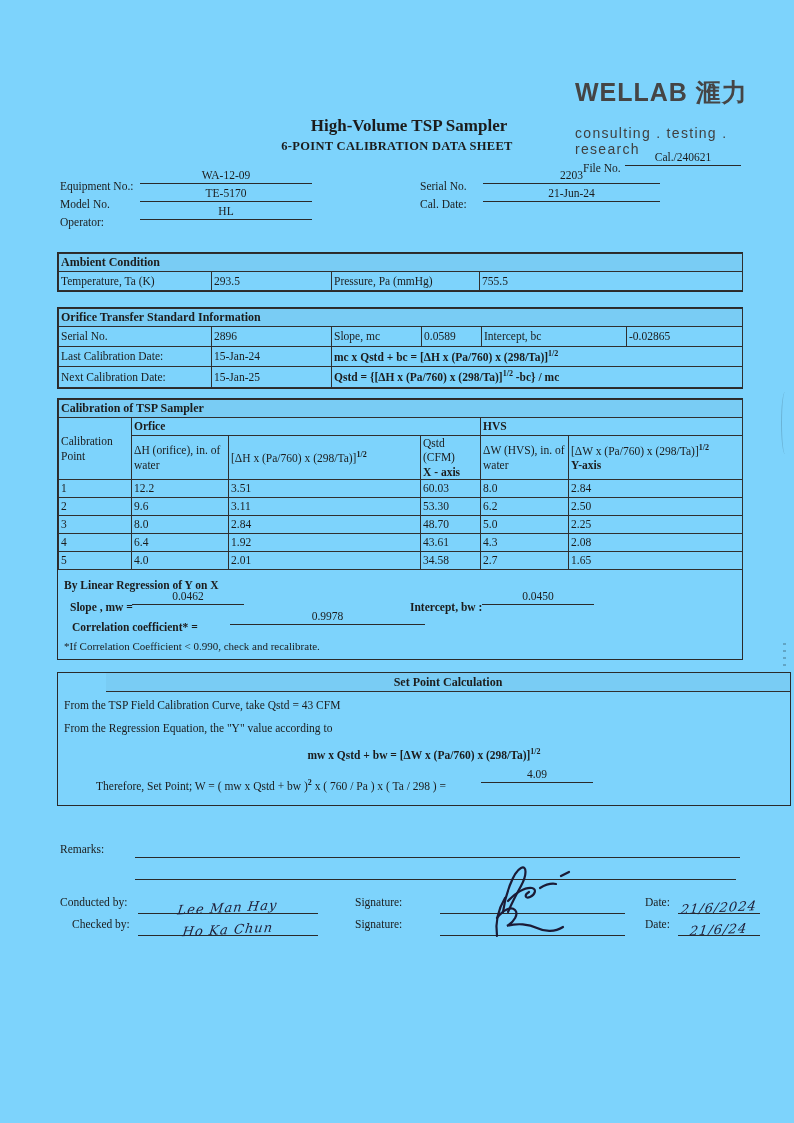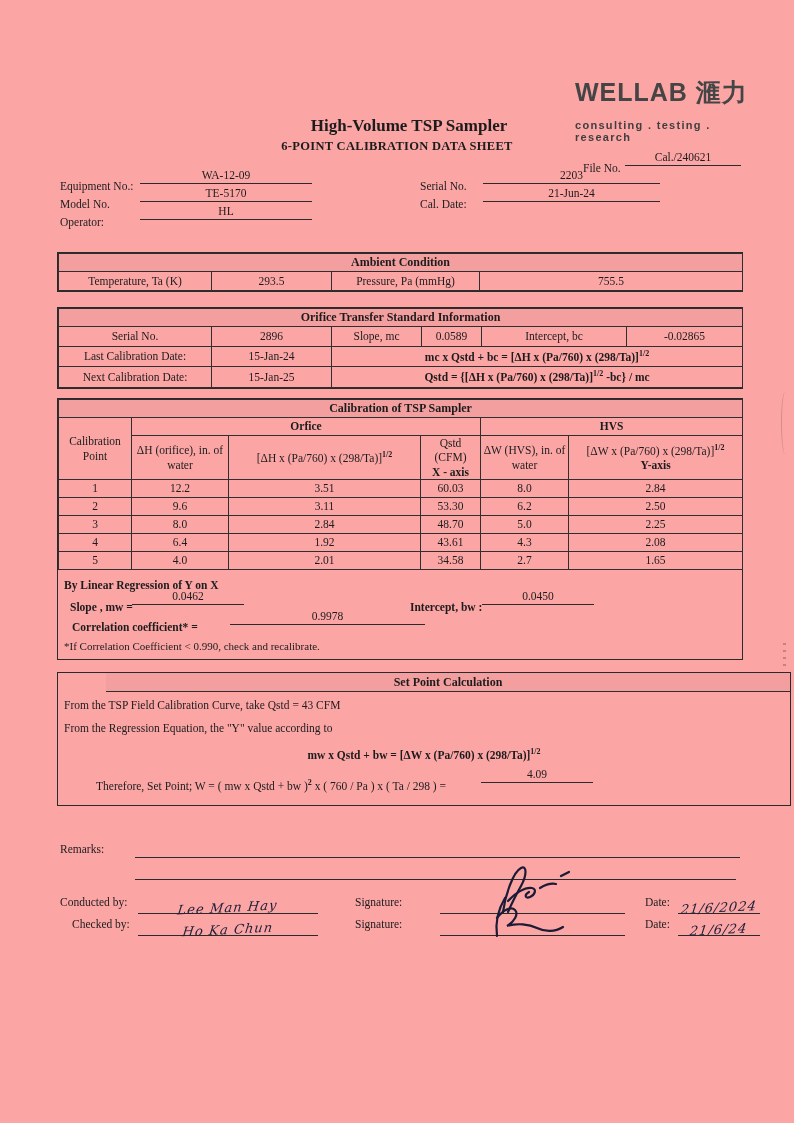--- a/index.html
+++ b/index.html
@@ -1,31 +1,31 @@
 <!DOCTYPE html>
 <html><head>
 <meta charset="utf-8">
 <style>
   html,body{margin:0;padding:0;background:#ffffff;}
   body{width:794px;height:1123px;font-family:"Liberation Serif","DejaVu Serif",serif;color:#1c1c1c;}
-  .page{position:relative;width:794px;height:1123px;background:#fca5a5;overflow:hidden;}
+  .page{position:relative;width:794px;height:1123px;background:#7dd3fc;overflow:hidden;}
   .abs{position:absolute;}
   
   .logo{position:absolute;top:80px;left:575px;width:180px;text-align:left;}
   .brand{font-family:"Liberation Sans","DejaVu Sans",sans-serif;font-weight:bold;font-size:25px;letter-spacing:1px;color:#454545;line-height:1;}
-  .tagline{font-family:"Liberation Sans","DejaVu Sans",sans-serif;font-weight:bold;font-size:11px;letter-spacing:1.3px;color:#3f3f3f;margin-top:14px;}
+  .tagline{font-family:"Liberation Sans","DejaVu Sans",sans-serif;font-weight:normal;font-size:14px;letter-spacing:1.3px;color:#3f3f3f;margin-top:20px;}
   
   .title{position:absolute;top:116px;left:12px;width:794px;text-align:center;font-size:17px;font-weight:bold;}
   .subtitle{position:absolute;top:139px;left:0;width:794px;text-align:center;font-size:12.5px;font-weight:bold;letter-spacing:.3px;}
   
   .flbl{font-size:11.5px;}
   .fval{position:absolute;height:16px;border-bottom:1.5px solid #2a2a2a;text-align:center;font-size:11.5px;line-height:16px;}
   
   table{border-collapse:collapse;table-layout:fixed;width:100%;}
-  td{border:1px solid #2f2f2f;font-size:11.5px;text-align:center;vertical-align:middle;padding:0 2px;line-height:1.25;}
+  td{border:1px solid #2f2f2f;font-size:11.5px;vertical-align:middle;padding:0 2px;line-height:1.25;}
   .tbl{position:absolute;left:57px;width:684px;border:1.5px solid #2a2a2a;}
   .ttitle{font-weight:bold;font-size:12px;background:rgba(0,0,0,0.03);}
   .bold{font-weight:bold;}
   sup{font-size:8px;font-weight:bold;}
   .box{position:absolute;left:57px;width:684px;border:1.5px solid #2a2a2a;}
   .box table{border:none;}
   
   .hand{font-style:italic;font-family:"DejaVu Serif",serif;color:#21213a;transform:skewX(-10deg) rotate(-3deg);display:inline-block;letter-spacing:1px;}
   .uline{position:absolute;border-bottom:1.5px solid #2a2a2a;height:15px;}
   .sig{position:absolute;}

